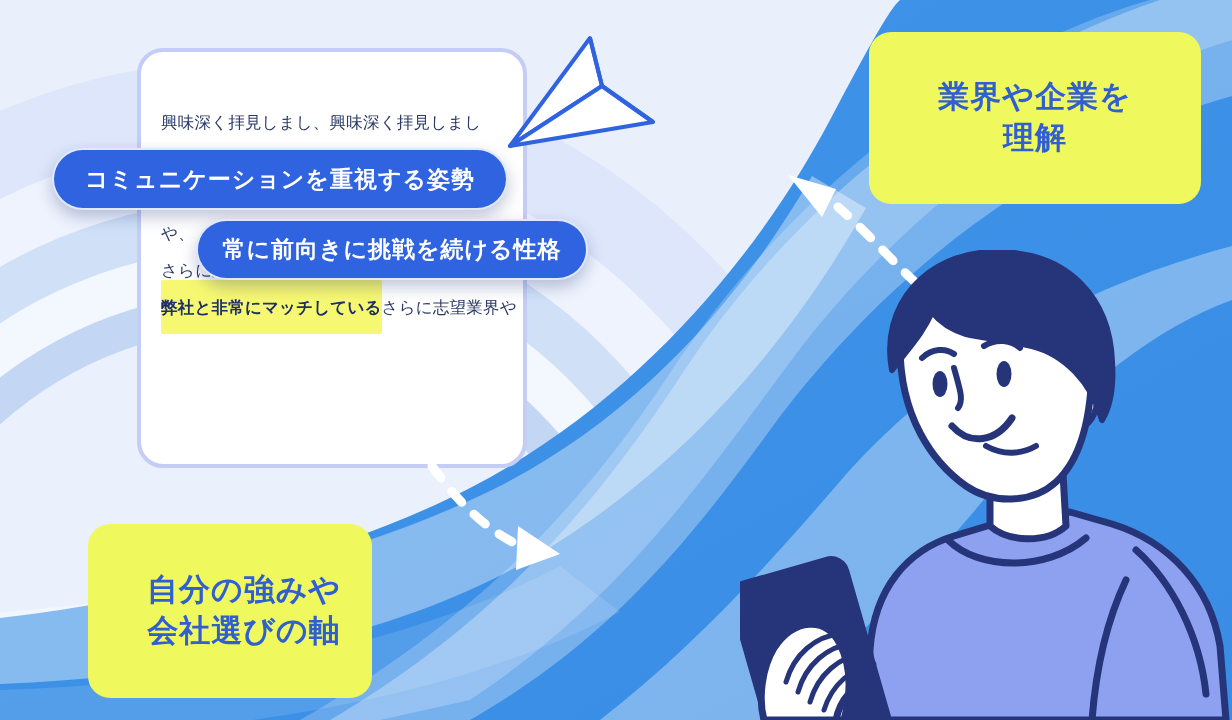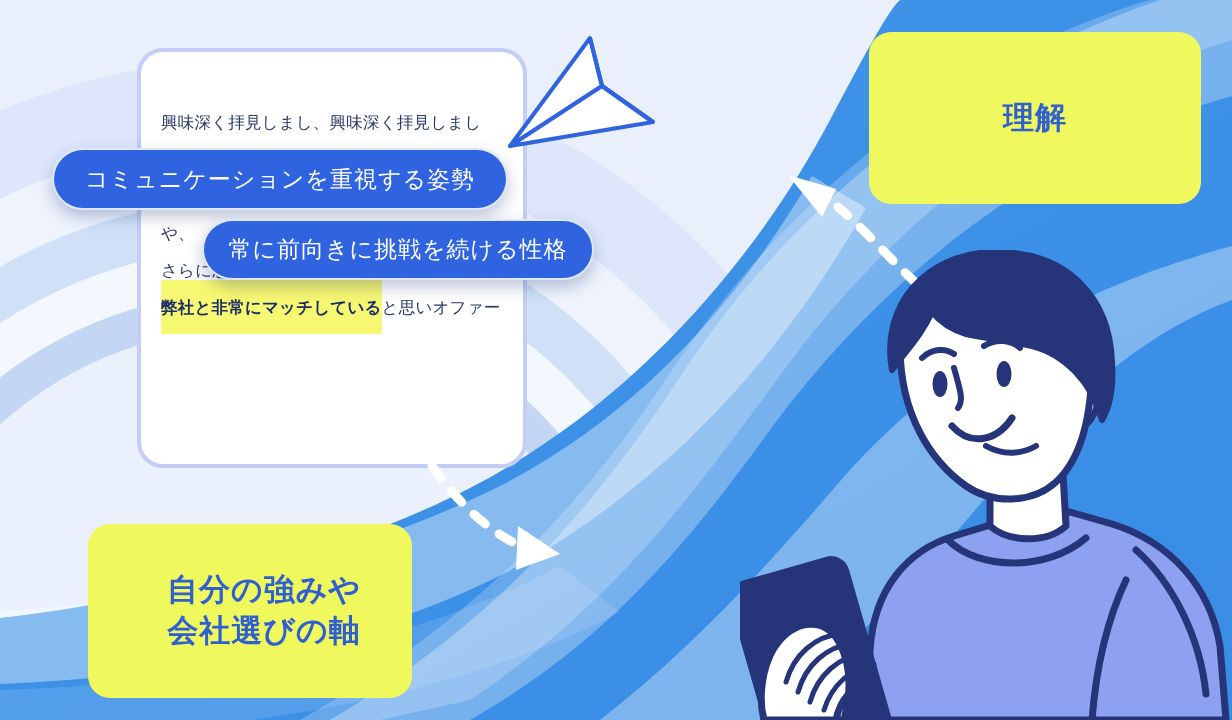--- a/index.html
+++ b/index.html
@@ -26,37 +26,37 @@
   .card-inner .ln{height:37px;}
   .hl{
     background:#f7f871;color:#1c2f66;font-weight:bold;
     padding:18px 0;border-radius:2px;
   }
 
   
   .pill{
     position:absolute;background:#2f63e0;color:#fff;
     border-radius:40px;display:flex;align-items:center;justify-content:center;
-    font-weight:normal;letter-spacing:1px;
+    font-weight:bold;letter-spacing:1px;
     box-shadow:0 7px 16px rgba(28,50,120,.28);
     border:2px solid rgba(255,255,255,.85);
     box-sizing:border-box;white-space:nowrap;
   }
   #pill1{left:52px;top:148px;width:456px;height:62px;font-size:23px;}
-  #pill2{left:202px;top:219px;width:392px;height:61px;font-size:23px;}
+  #pill2{left:196px;top:219px;width:392px;height:61px;font-size:23px;}
 
   
   .badge{
     position:absolute;background:#eff95e;border-radius:22px;
     display:flex;flex-direction:column;align-items:center;justify-content:center;
     color:#2f5fd0;font-weight:bold;line-height:1.32;text-align:center;
     box-sizing:border-box;
   }
   #badge-top{left:869px;top:32px;width:332px;height:172px;font-size:31px;letter-spacing:1px;}
-  #badge-bottom{left:88px;top:524px;width:324px;height:174px;font-size:31px;letter-spacing:1px;padding-left:28px;}
+  #badge-bottom{left:88px;top:524px;width:284px;height:174px;font-size:31px;letter-spacing:1px;padding-left:28px;}
   .badge span{display:block;}
 </style>
 </head>
 <body>
 
 <div id="stage">
 
   <svg id="bg" viewBox="0 0 1232 720" preserveAspectRatio="none">
     <defs>
       <linearGradient id="gMain" x1="0" y1="0" x2="1" y2="1">
@@ -110,21 +110,21 @@
   </svg>
 
   <div class="card"></div>
 
   <div class="card-inner">
     <div class="ln">興味深く拝見しまし、興味深く拝見しまし</div>
     <div class="ln">た。</div>
     <div class="ln">とい</div>
     <div class="ln">や、</div>
     <div class="ln">さらに志望業界や「会社選びの軸」などが</div>
-    <div class="ln"><span class="hl">弊社と非常にマッチしている</span><span>と思いオファー</span></div>
+    <div class="ln"><span class="hl">弊社と非常にマッチしている</span><span>さらに志望業界や</span></div>
   </div>
 
   <svg style="position:absolute;left:498px;top:24px;width:170px;height:150px;" viewBox="0 0 170 150">
     <path d="M12,122 L92,14 L104,62 Z" fill="#ffffff" stroke="#2f63e0" stroke-width="4" stroke-linejoin="round"></path>
     <path d="M12,122 L104,62 L155,98 Z" fill="#ffffff" stroke="#2f63e0" stroke-width="4" stroke-linejoin="round"></path>
     <path d="M92,14 L104,62 L155,98" fill="none" stroke="#2f63e0" stroke-width="4" stroke-linejoin="round"></path>
   </svg>
 
   <div class="pill" id="pill1">コミュニケーションを重視する姿勢</div>
   <div class="pill" id="pill2">常に前向きに挑戦を続ける性格</div>
@@ -133,20 +133,21 @@
     <path d="M146,128 C 120,104 96,76 68,52" fill="none" stroke="#ffffff" stroke-width="9" stroke-linecap="round" stroke-dasharray="15 17"></path>
     <path d="M18,20 L66,34 L52,62 Z" fill="#ffffff"></path>
   </svg>
 
   <svg style="position:absolute;left:418px;top:458px;width:160px;height:120px;" viewBox="0 0 160 120">
     <path d="M14,8 C 40,44 66,70 102,88" fill="none" stroke="#ffffff" stroke-width="9" stroke-linecap="round" stroke-dasharray="15 17"></path>
     <path d="M100,68 L142,96 L98,112 Z" fill="#ffffff"></path>
   </svg>
 
   <div class="badge" id="badge-top">
+    <span>業界や企業を</span>
     <span>理解</span>
   </div>
 
   <div class="badge" id="badge-bottom">
     <span>自分の強みや</span>
     <span>会社選びの軸</span>
   </div>
 
   <svg style="position:absolute;left:740px;top:250px;width:492px;height:470px;" viewBox="0 0 492 470">
     <defs>

